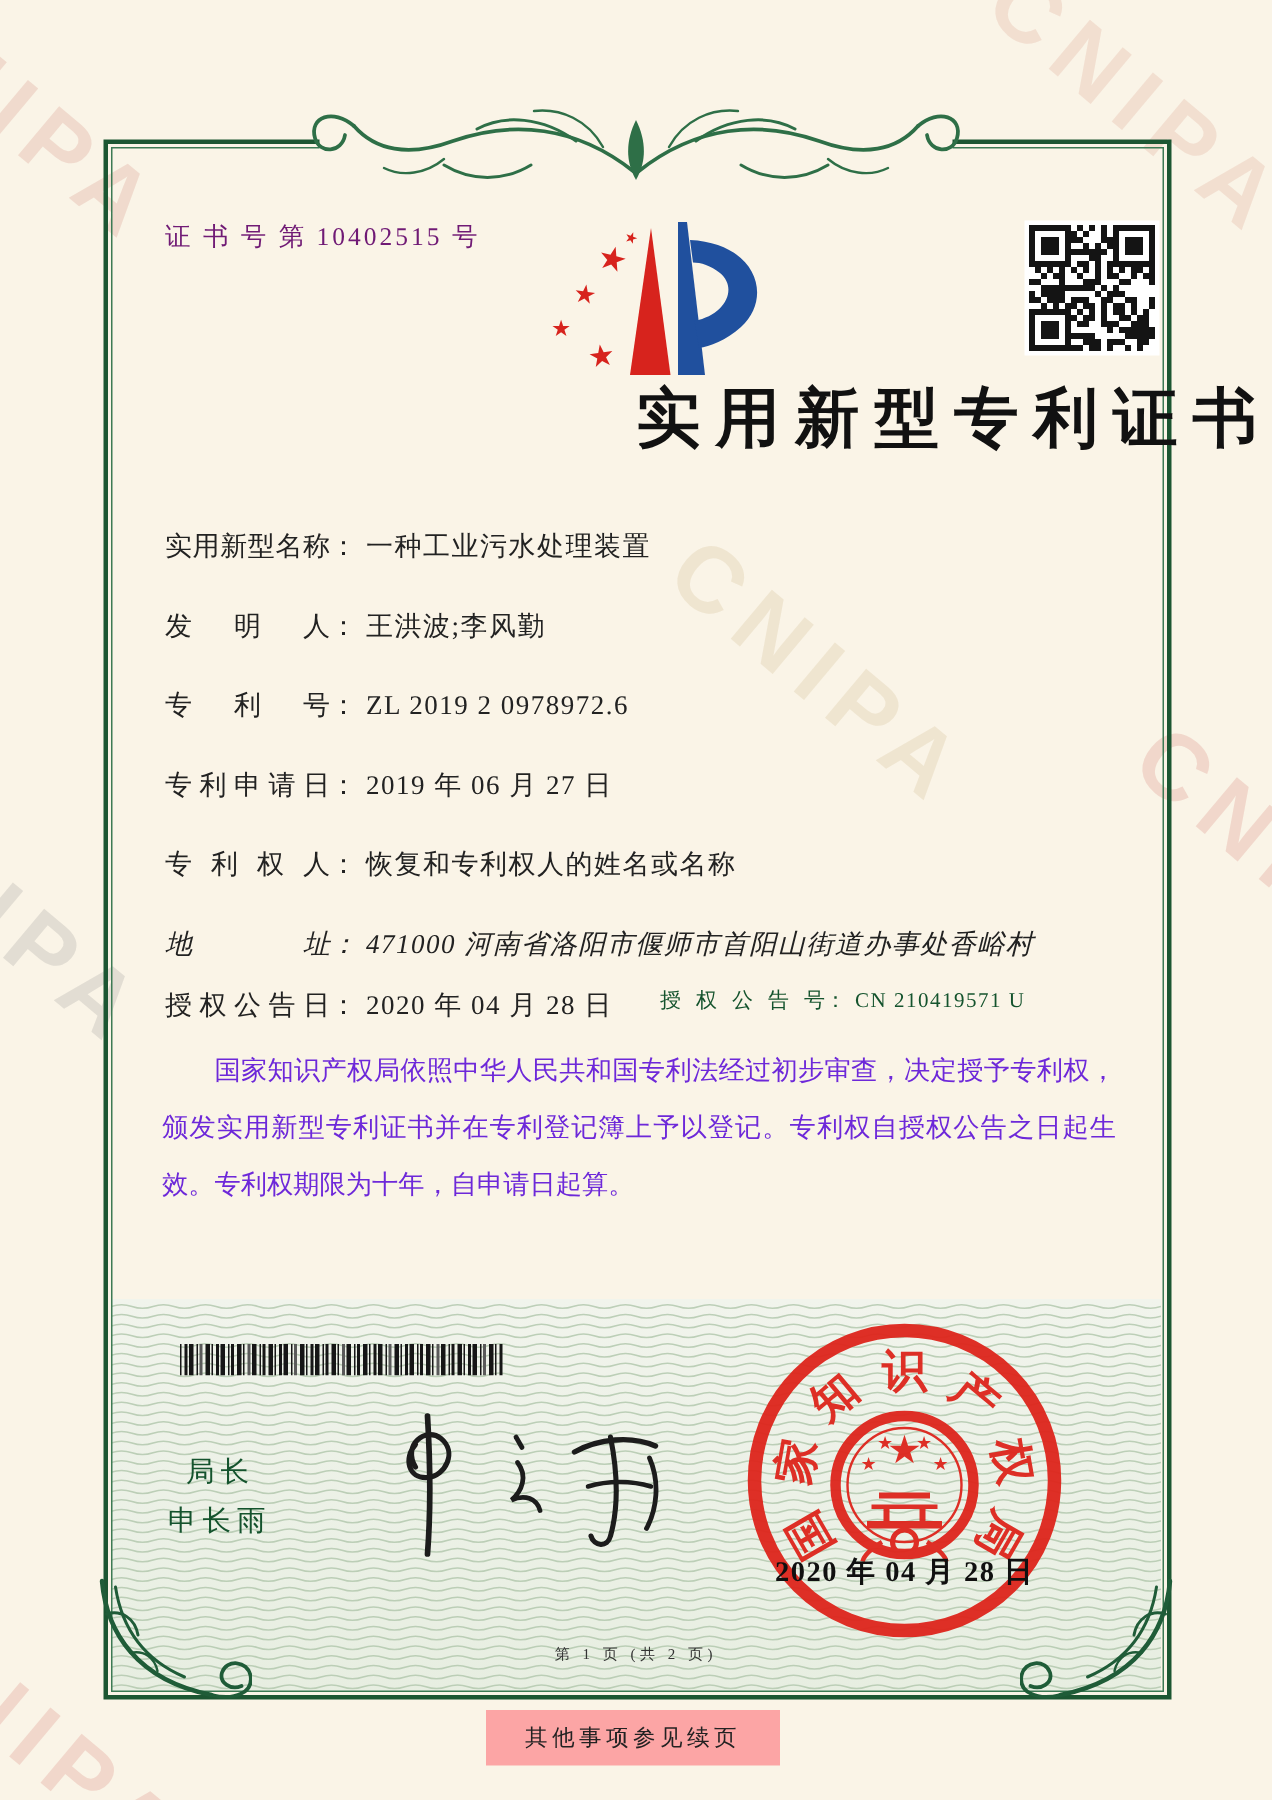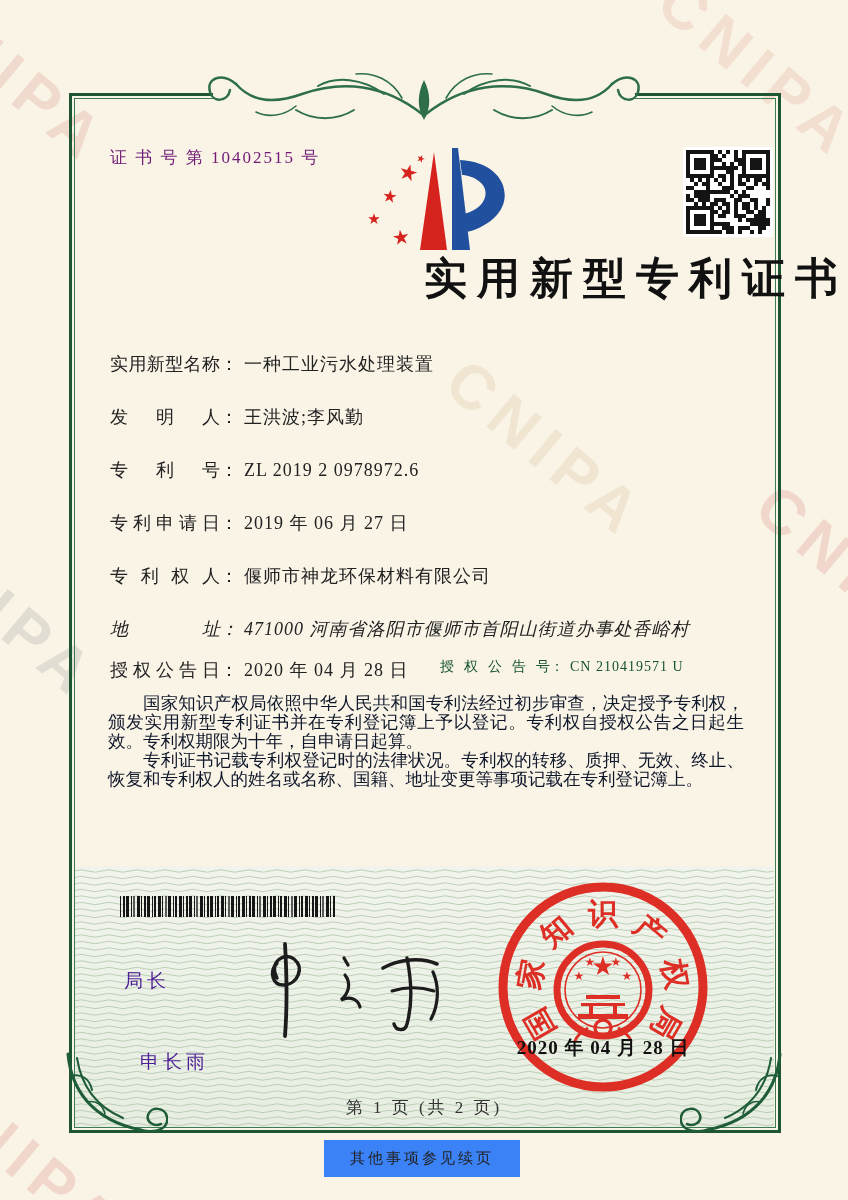--- a/index.html
+++ b/index.html
@@ -22,32 +22,32 @@
          font-size:43px;font-weight:700;letter-spacing:10px;color:#111;}
   
   .frow{position:absolute;left:110px;font-size:18px;white-space:nowrap;color:#222;}
   .flabel{display:inline-block;width:110px;text-align:justify;text-align-last:justify;
           -moz-text-align-last:justify;vertical-align:bottom;}
   .fcolon{display:inline-block;margin-right:6px;}
   .fvalue{letter-spacing:1px;}
   .frow2{position:absolute;left:440px;font-size:14px;white-space:nowrap;color:#14532d;}
   
   .bodytext{position:absolute;left:108px;top:694px;width:636px;font-size:17.5px;
-            line-height:19px;text-align:justify;color:#0f172a;}
+            line-height:38px;text-align:justify;color:#6d28d9;}
   .bodytext p{margin:0;text-indent:2em;}
   
   .sigtitle{position:absolute;font-family:"Liberation Sans","DejaVu Sans",sans-serif;
-            font-size:19px;letter-spacing:4px;color:#4c1d95;}
+            font-size:19px;letter-spacing:4px;color:#14532d;}
   
   .sealdate{position:absolute;left:503px;top:1035px;width:200px;text-align:center;
             font-size:19px;letter-spacing:1px;color:#101010;font-weight:600;}
   
   .pageinfo{position:absolute;left:0;top:1096px;width:848px;text-align:center;
-            font-size:17px;letter-spacing:3px;color:#333;}
-  .contbox{position:absolute;left:324px;top:1140px;background:#3b82f6;
+            font-size:10px;letter-spacing:3px;color:#333;}
+  .contbox{position:absolute;left:324px;top:1140px;background:#fca5a5;
            padding:9px 26px;font-size:15px;letter-spacing:3px;color:#222;}
   svg{display:block;}
 </style>
 </head>
 <body>
 
 <div class="wm" style="left:-60px;top:-30px;color:rgba(219,160,145,0.30);">CNIPA</div>
 <div class="wm" style="left:690px;top:-35px;color:rgba(224,170,150,0.28);">CNIPA</div>
 <div class="wm" style="left:-70px;top:505px;color:rgba(140,140,140,0.22);">CNIPA</div>
 <div class="wm" style="left:478px;top:345px;color:rgba(215,195,155,0.30);">CNIPA</div>
@@ -421,35 +421,34 @@
 <div class="frow" style="top:405px;">
   <span class="flabel">发明人</span><span class="fcolon">：</span><span class="fvalue">王洪波;李风勤</span>
 </div>
 <div class="frow" style="top:458px;">
   <span class="flabel">专利号</span><span class="fcolon">：</span><span class="fvalue">ZL 2019 2 0978972.6</span>
 </div>
 <div class="frow" style="top:511px;">
   <span class="flabel">专利申请日</span><span class="fcolon">：</span><span class="fvalue">2019 年 06 月 27 日</span>
 </div>
 <div class="frow" style="top:564px;">
-  <span class="flabel">专利权人</span><span class="fcolon">：</span><span class="fvalue">偃师市神龙环保材料有限公司</span>
+  <span class="flabel">专利权人</span><span class="fcolon">：</span><span class="fvalue">恢复和专利权人的姓名或名称</span>
 </div>
 <div class="frow" style="top:617px;font-style:italic;">
   <span class="flabel">地址</span><span class="fcolon">：</span><span class="fvalue">471000 河南省洛阳市偃师市首阳山街道办事处香峪村</span>
 </div>
 <div class="frow" style="top:658px;">
   <span class="flabel">授权公告日</span><span class="fcolon">：</span><span class="fvalue">2020 年 04 月 28 日</span>
 </div>
 <div class="frow2" style="top:658px;">
   <span class="flabel">授权公告号</span><span class="fcolon">：</span><span class="fvalue">CN 210419571 U</span>
 </div>
 
 <div class="bodytext">
   <p>国家知识产权局依照中华人民共和国专利法经过初步审查，决定授予专利权，颁发实用新型专利证书并在专利登记簿上予以登记。专利权自授权公告之日起生效。专利权期限为十年，自申请日起算。</p>
-  <p>专利证书记载专利权登记时的法律状况。专利权的转移、质押、无效、终止、恢复和专利权人的姓名或名称、国籍、地址变更等事项记载在专利登记簿上。</p>
 </div>
 
 <svg class="abs" style="left:120px;top:896px;" width="218" height="21" viewBox="0 0 218 21">
   <g id="barcode-bars">
       <rect x="0" y="0" width="1" height="21" fill="#161616"></rect>
       <rect x="3" y="0" width="2" height="21" fill="#161616"></rect>
       <rect x="6" y="0" width="3" height="21" fill="#161616"></rect>
       <rect x="11" y="0" width="1" height="21" fill="#161616"></rect>
       <rect x="13" y="0" width="2" height="21" fill="#5a5a5a"></rect>
       <rect x="17" y="0" width="3" height="21" fill="#161616"></rect>
@@ -506,21 +505,21 @@
       <rect x="195" y="0" width="3" height="21" fill="#161616"></rect>
       <rect x="200" y="0" width="1" height="21" fill="#161616"></rect>
       <rect x="202" y="0" width="2" height="21" fill="#5a5a5a"></rect>
       <rect x="206" y="0" width="3" height="21" fill="#161616"></rect>
       <rect x="210" y="0" width="1" height="21" fill="#161616"></rect>
       <rect x="213" y="0" width="2" height="21" fill="#161616"></rect>
     </g>
 </svg>
 
 <div class="sigtitle" style="left:124px;top:968px;">局长</div>
-<div class="sigtitle" style="left:140px;top:1001px;margin-top:48px;">申长雨</div>
+<div class="sigtitle" style="left:112px;top:1001px;">申长雨</div>
 
 <svg class="abs" style="left:247px;top:938px;" width="200" height="104" viewBox="0 0 200 104" fill="none" stroke="#1c1c1c" stroke-linecap="round">
   <path d="M30,40 c-9,-15 7,-27 17,-19 c11,9 3,25 -9,26 c-13,1 -16,-13 -8,-22" stroke-width="3.4"></path>
   <path d="M38,6 C40,40 40,72 38,98" stroke-width="3.8"></path>
   <path d="M97,20 l4,7" stroke-width="3.2"></path>
   <path d="M98,37 c7,9 3,19 -4,25 c9,-4 17,-1 19,7" stroke-width="3.2"></path>
   <path d="M136,30 c16,-9 38,-11 54,-4" stroke-width="3.6"></path>
   <path d="M160,20 c5,25 5,48 0,66 c-2,8 -11,7 -13,0" stroke-width="3.4"></path>
   <path d="M186,34 c7,16 5,34 -2,47" stroke-width="3.2"></path>
   <path d="M145,53 c13,-4 29,-4 42,0" stroke-width="3"></path>

